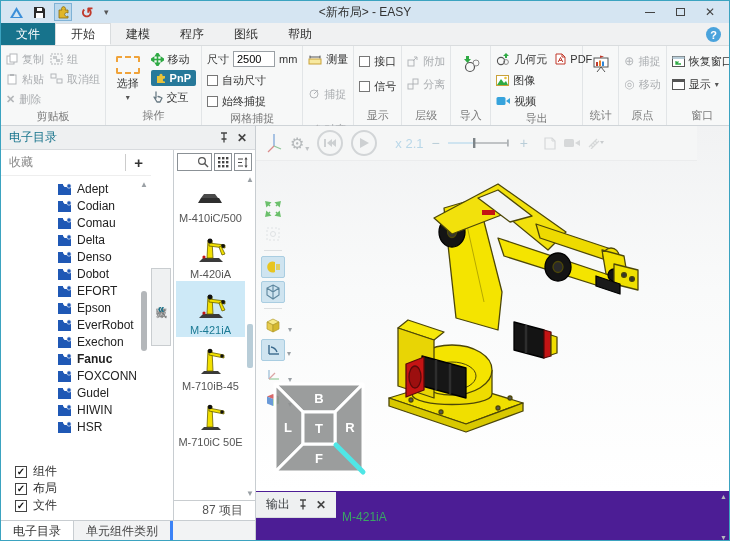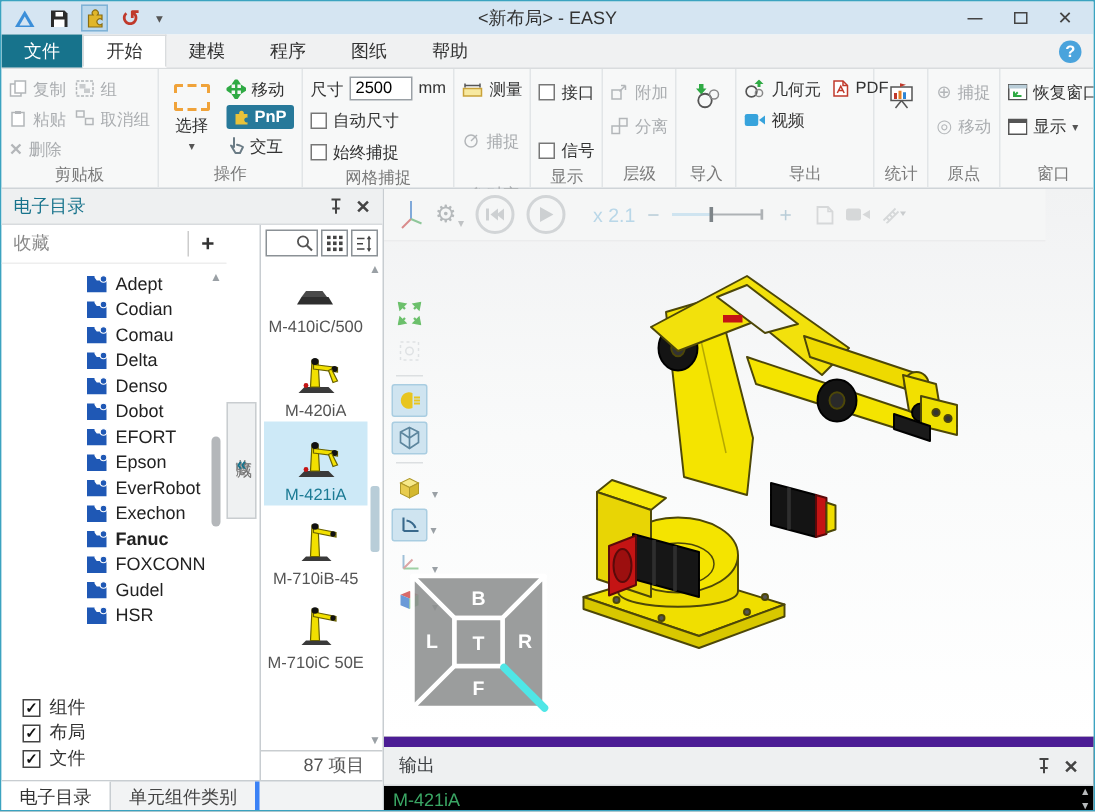--- a/index.html
+++ b/index.html
@@ -88,21 +88,21 @@
 .gearwrap{color:#b5b9bb;font-size:16px;display:flex;align-items:flex-end;gap:1px}
 .gcaret{font-size:8px;color:#c0c3c5}
 .vtools{position:absolute;left:4px;top:72px;width:26px;display:flex;flex-direction:column;align-items:center;gap:3px}
 .vtbtn{width:24px;height:22px;display:flex;align-items:center;justify-content:center;border-radius:2px;position:relative}
 .vtbtn.on{background:#cfe4f0;border:1px solid #a9cde1}
 .vtdiv{width:18px;height:1px;background:#dcdfe1;margin:2px 0}
 .vtcaret{position:absolute;right:-7px;bottom:2px;font-size:8px;color:#9aa0a5}
 .viewcube{position:absolute;left:13px;top:252px}
 .robot{position:absolute;left:130px;top:46px}
 
-.output{height:51px;border-top:7px solid #4c1d95;display:flex;flex-direction:column;background:#000000}
+.output{height:51px;border-top:1px solid #4c1d95;display:flex;background:#4c1d95}
 .out-header{height:26px;background:#eef0f1;border-bottom:1px solid #d8dbde;display:flex;align-items:center;padding:0 10px;gap:8px}
 .out-title{flex:1;color:#3d4043;font-size:12px}
 .out-body{flex:1;display:flex;align-items:center;padding:0 6px;position:relative}
 .out-line{color:#3aa664;font-size:12px}
 .out-scroll{position:absolute;right:2px;top:1px;bottom:1px;display:flex;flex-direction:column;justify-content:space-between;color:#b7babc;font-size:7px}
 .icon{display:inline-flex;flex:none}
 </style>
 </head>
 <body>
 
@@ -304,21 +304,21 @@
               </span>
               <span>对齐</span>
             </div>
         </div>
       </div>
       <div class="glabel">工具</div>
     </div>
 
     <div class="rgroup" style="width:56px">
       <div class="gcontent">
-        <div class="rcol" style="gap:19px;padding-top:2px">
+        <div class="rcol" style="gap:5px;padding-top:2px">
           <div class="ri">
               <span class="cb"></span>
               <span>接口</span>
             </div>
           <div class="ri">
               <span class="cb"></span>
               <span>信号</span>
             </div>
         </div>
       </div>
@@ -384,20 +384,30 @@
                 <span class="icon">
                   <svg width="11" height="12">
                     <path d="M1 1 h6 l3 3 v7 h-9 z" fill="#fff" stroke="#c0392b"></path>
                     <path d="M7 1 v3 h3" fill="none" stroke="#c0392b"></path>
                     <path d="M3.2 9 L5.5 4.5 L7.8 9 M4.2 7.4 h2.6" stroke="#c0392b" fill="none"></path>
                   </svg>
                 </span>
                 <span>PDF</span>
               </div>
           </div>
+          <div class="ri">
+              <span class="icon">
+                <svg width="13" height="11">
+                  <rect x="0.5" y="0.5" width="12" height="10" fill="#fff" stroke="#c9a23a"></rect>
+                  <polygon points="1,10 5,4 8,8 10,6 12,10" fill="#2faa44"></polygon>
+                  <circle cx="9.5" cy="3" r="1.3" fill="#e8c23a"></circle>
+                </svg>
+              </span>
+              <span>图像</span>
+            </div>
           <div class="ri">
               <span class="icon">
                 <svg width="14" height="10">
                   <rect x="0.5" y="1" width="9" height="8" rx="1.5" fill="#37a3dc"></rect>
                   <polygon points="10,5 14,2 14,8" fill="#37a3dc"></polygon>
                 </svg>
               </span>
               <span>视频</span>
             </div>
         </div>
@@ -611,20 +621,30 @@
               </div>
             <div class="trow">
                 <span class="icon">
                   <svg width="15" height="12">
                     <path d="M1 2 h5 l1.5 2 H14 v8 H1 z" fill="#1f58b5"></path>
                     <rect x="1" y="1" width="5" height="2" fill="#1f58b5"></rect>
                     <circle cx="12" cy="3" r="2.2" fill="#1f58b5" stroke="#fff" stroke-width="0.7"></circle>
                   </svg>
                 </span>
                 <span>Gudel</span>
+              </div>
+            <div class="trow">
+                <span class="icon">
+                  <svg width="15" height="12">
+                    <path d="M1 2 h5 l1.5 2 H14 v8 H1 z" fill="#1f58b5"></path>
+                    <rect x="1" y="1" width="5" height="2" fill="#1f58b5"></rect>
+                    <circle cx="12" cy="3" r="2.2" fill="#1f58b5" stroke="#fff" stroke-width="0.7"></circle>
+                  </svg>
+                </span>
+                <span>HIWIN</span>
               </div>
             <div class="trow">
                 <span class="icon">
                   <svg width="15" height="12">
                     <path d="M1 2 h5 l1.5 2 H14 v8 H1 z" fill="#1f58b5"></path>
                     <rect x="1" y="1" width="5" height="2" fill="#1f58b5"></rect>
                     <circle cx="12" cy="3" r="2.2" fill="#1f58b5" stroke="#fff" stroke-width="0.7"></circle>
                   </svg>
                 </span>
                 <span>HSR</span>

